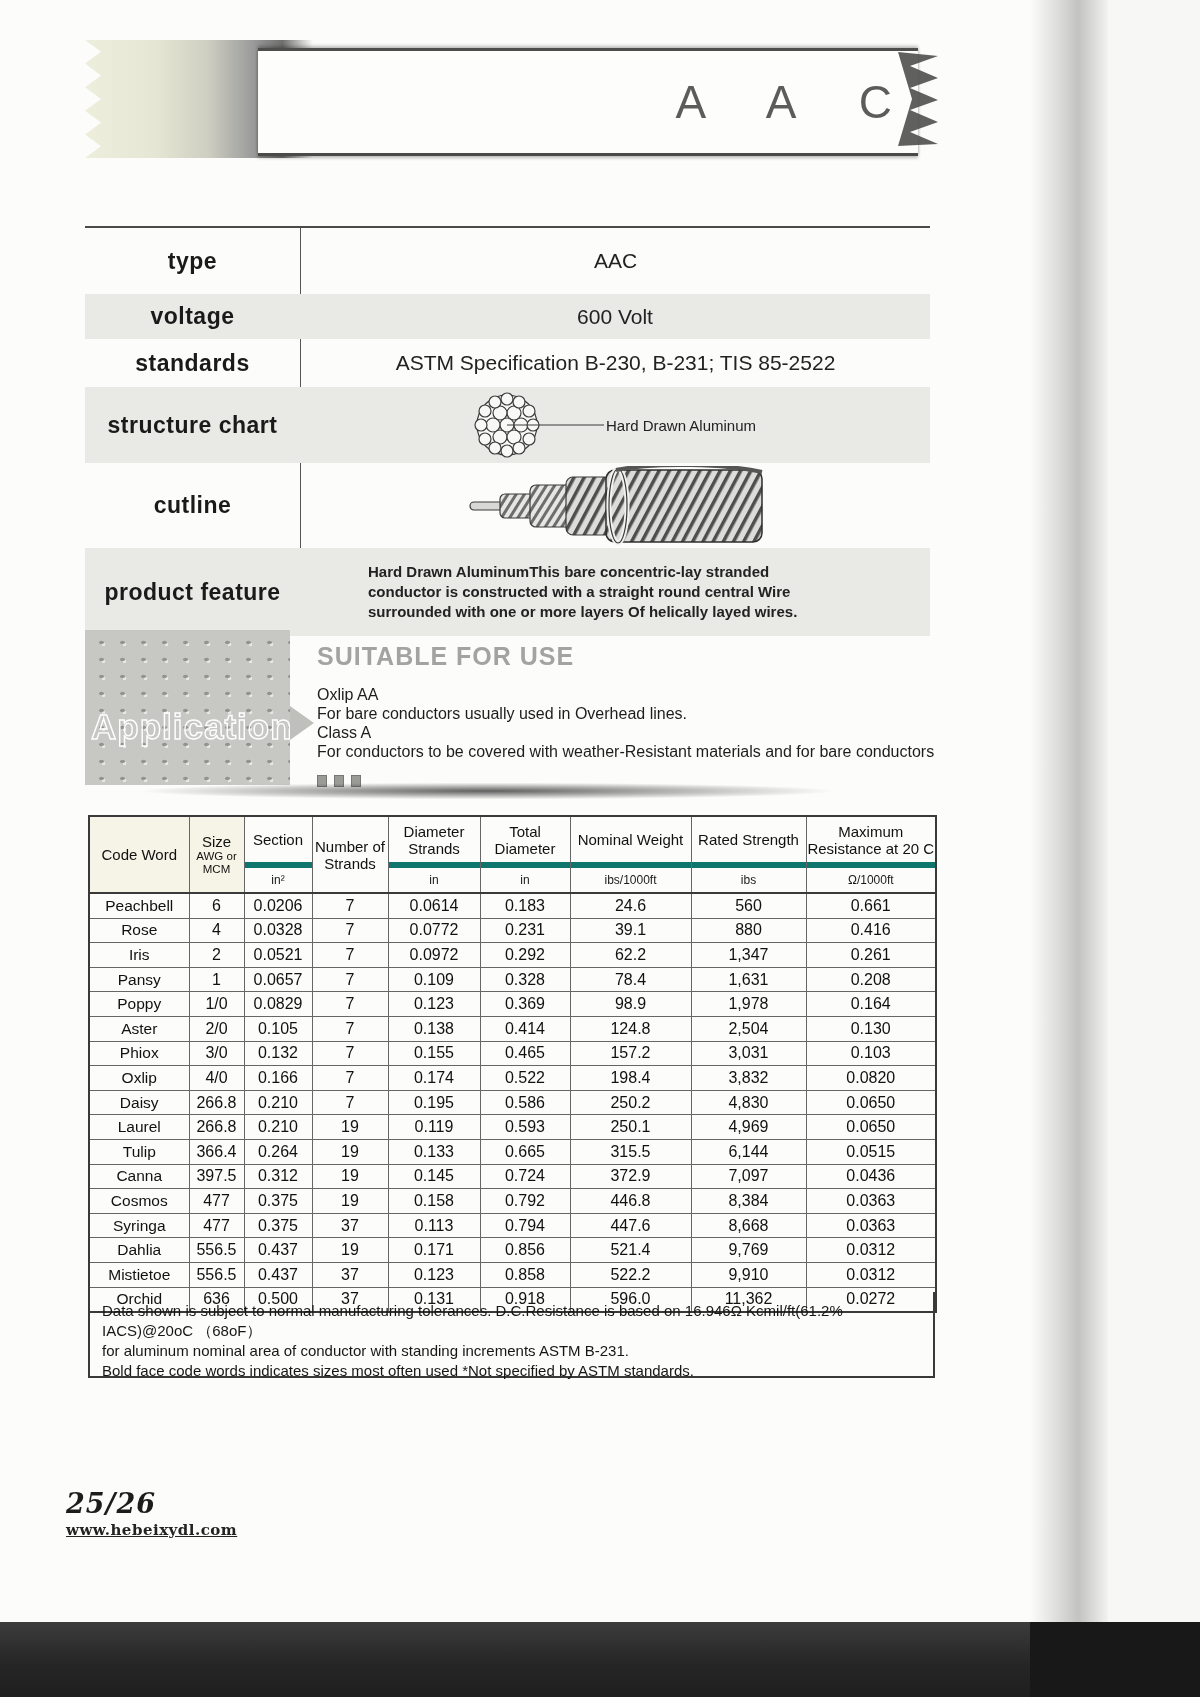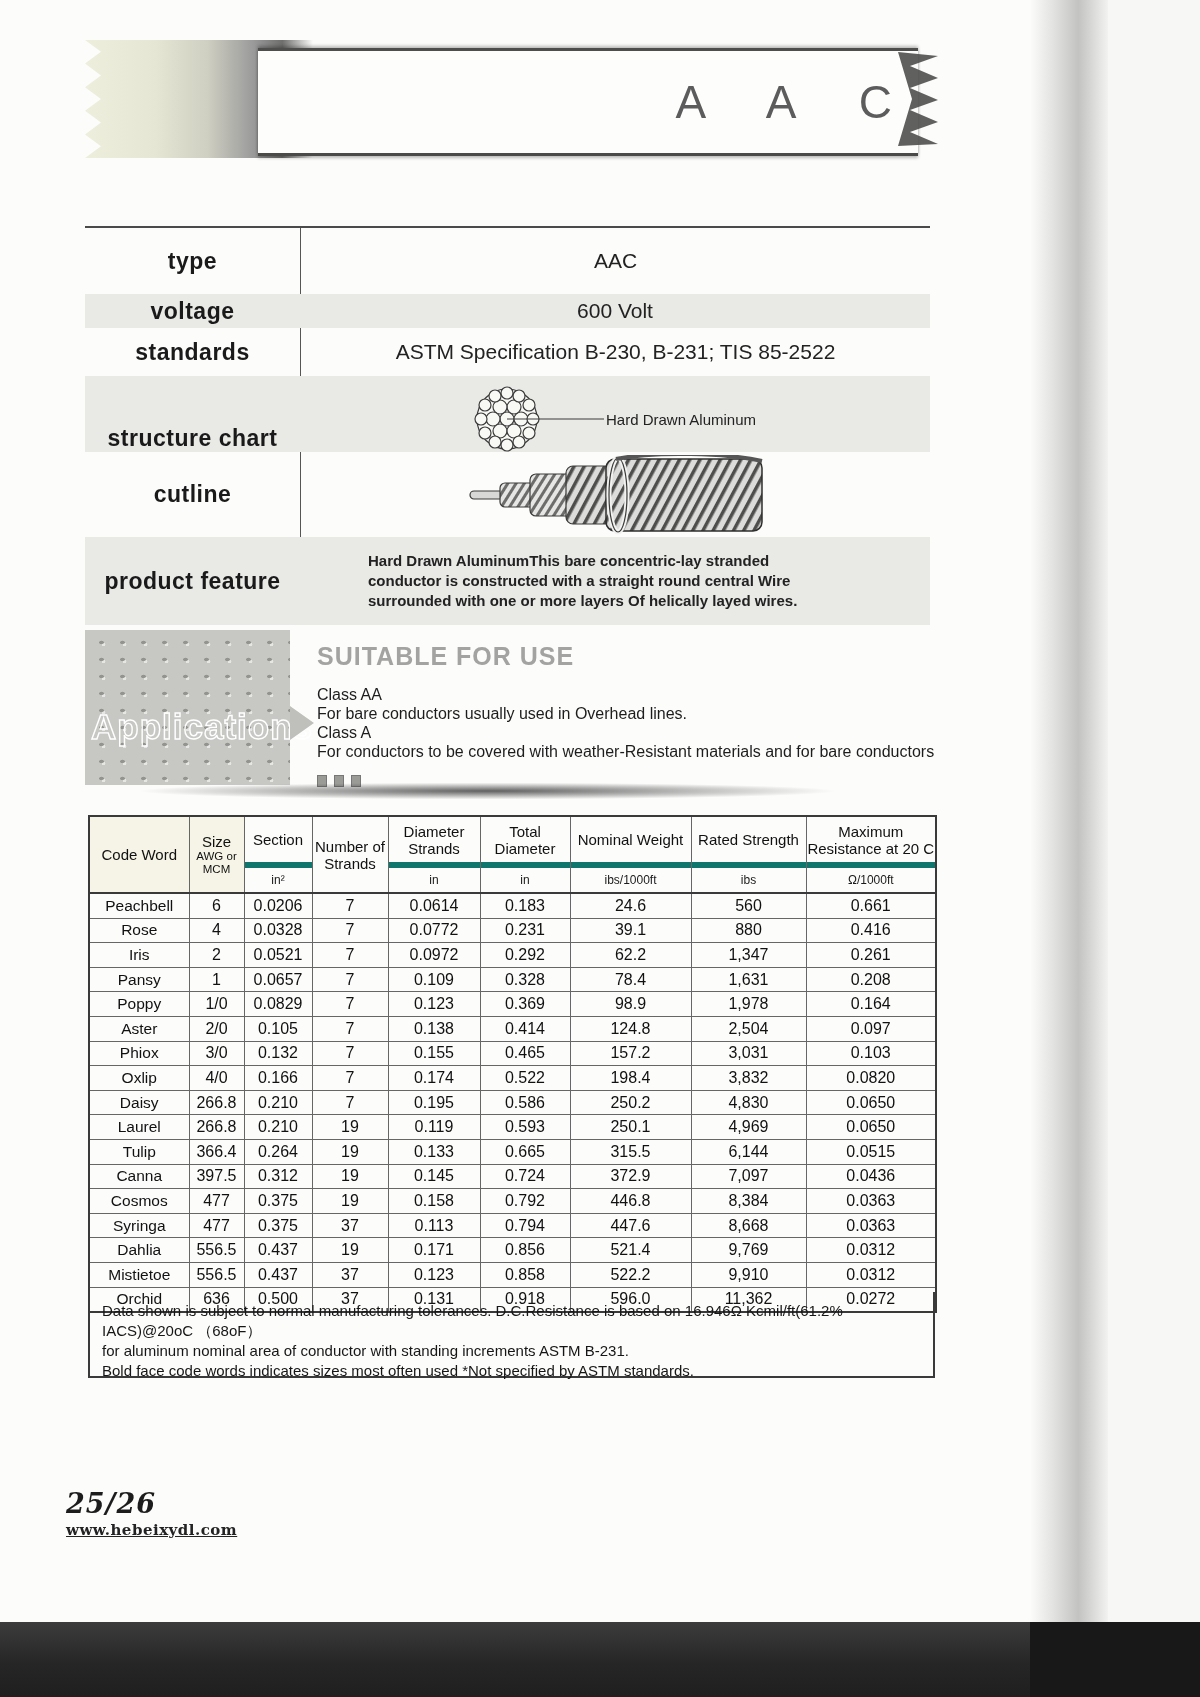--- a/index.html
+++ b/index.html
@@ -31,23 +31,23 @@
   .banner-chevrons svg{display:block;}
 
   
   .spec{position:absolute;left:85px;top:226px;width:845px;border-top:2px solid #4a4a4a;}
   .spec-row{display:flex;align-items:center;}
   .spec-row.shade{background:#e9e9e6;}
   .spec-label{width:215px;flex:0 0 215px;text-align:center;font-weight:bold;font-size:23px;letter-spacing:.5px;}
   .spec-row.divided .spec-label{border-right:1px solid #555;align-self:stretch;display:flex;align-items:center;justify-content:center;}
   .spec-value{flex:1;text-align:center;font-size:21px;color:#222;}
   .row-type{height:66px;}
-  .row-voltage{height:34px;}
+  .row-voltage{height:45px;}
   .row-standards{height:48px;}
-  .row-structure{height:76px;align-items:flex-end;}
+  .row-structure{height:76px;}
   .row-cutline{height:85px;}
   .row-feature{height:88px;}
   .structure-wrap{flex:1;display:flex;align-items:center;justify-content:center;gap:0;}
   .structure-label{font-size:15px;color:#222;}
   .feature-text{flex:1;text-align:left;font-size:15px;line-height:20px;color:#222;padding:0 105px 0 68px;font-weight:bold;}
   .cutline-img{flex:1;display:flex;justify-content:center;align-items:center;}
 
   
   .apps{position:absolute;left:85px;top:628px;width:860px;height:168px;}
   .apps-box{position:absolute;left:0;top:2px;width:205px;height:155px;background-color:#c7c7c4;
@@ -188,21 +188,21 @@
   </div>
 
   <div class="apps">
     <div class="apps-box">
       <span class="apps-word">Applications</span>
     </div>
     <div class="apps-arrow"></div>
     <div class="apps-content">
       <div class="apps-heading">SUITABLE FOR USE</div>
       <div>
-          <div class="apps-line">Class AA</div>
+          <div class="apps-line">Oxlip AA</div>
           <div class="apps-line">For bare conductors usually used in Overhead lines.</div>
           <div class="apps-line">Class A</div>
           <div class="apps-line">For conductors to be covered with weather-Resistant materials and for bare conductors</div>
         </div>
       <div class="apps-squares">
         <span></span>
           <span></span>
           <span></span>
       </div>
     </div>
@@ -353,21 +353,21 @@
         </tr>
         <tr>
           <td>Aster</td>
           <td>2/0</td>
           <td>0.105</td>
           <td>7</td>
           <td>0.138</td>
           <td>0.414</td>
           <td>124.8</td>
           <td>2,504</td>
-          <td>0.097</td>
+          <td>0.130</td>
         </tr>
         <tr>
           <td>Phiox</td>
           <td>3/0</td>
           <td>0.132</td>
           <td>7</td>
           <td>0.155</td>
           <td>0.465</td>
           <td>157.2</td>
           <td>3,031</td>

